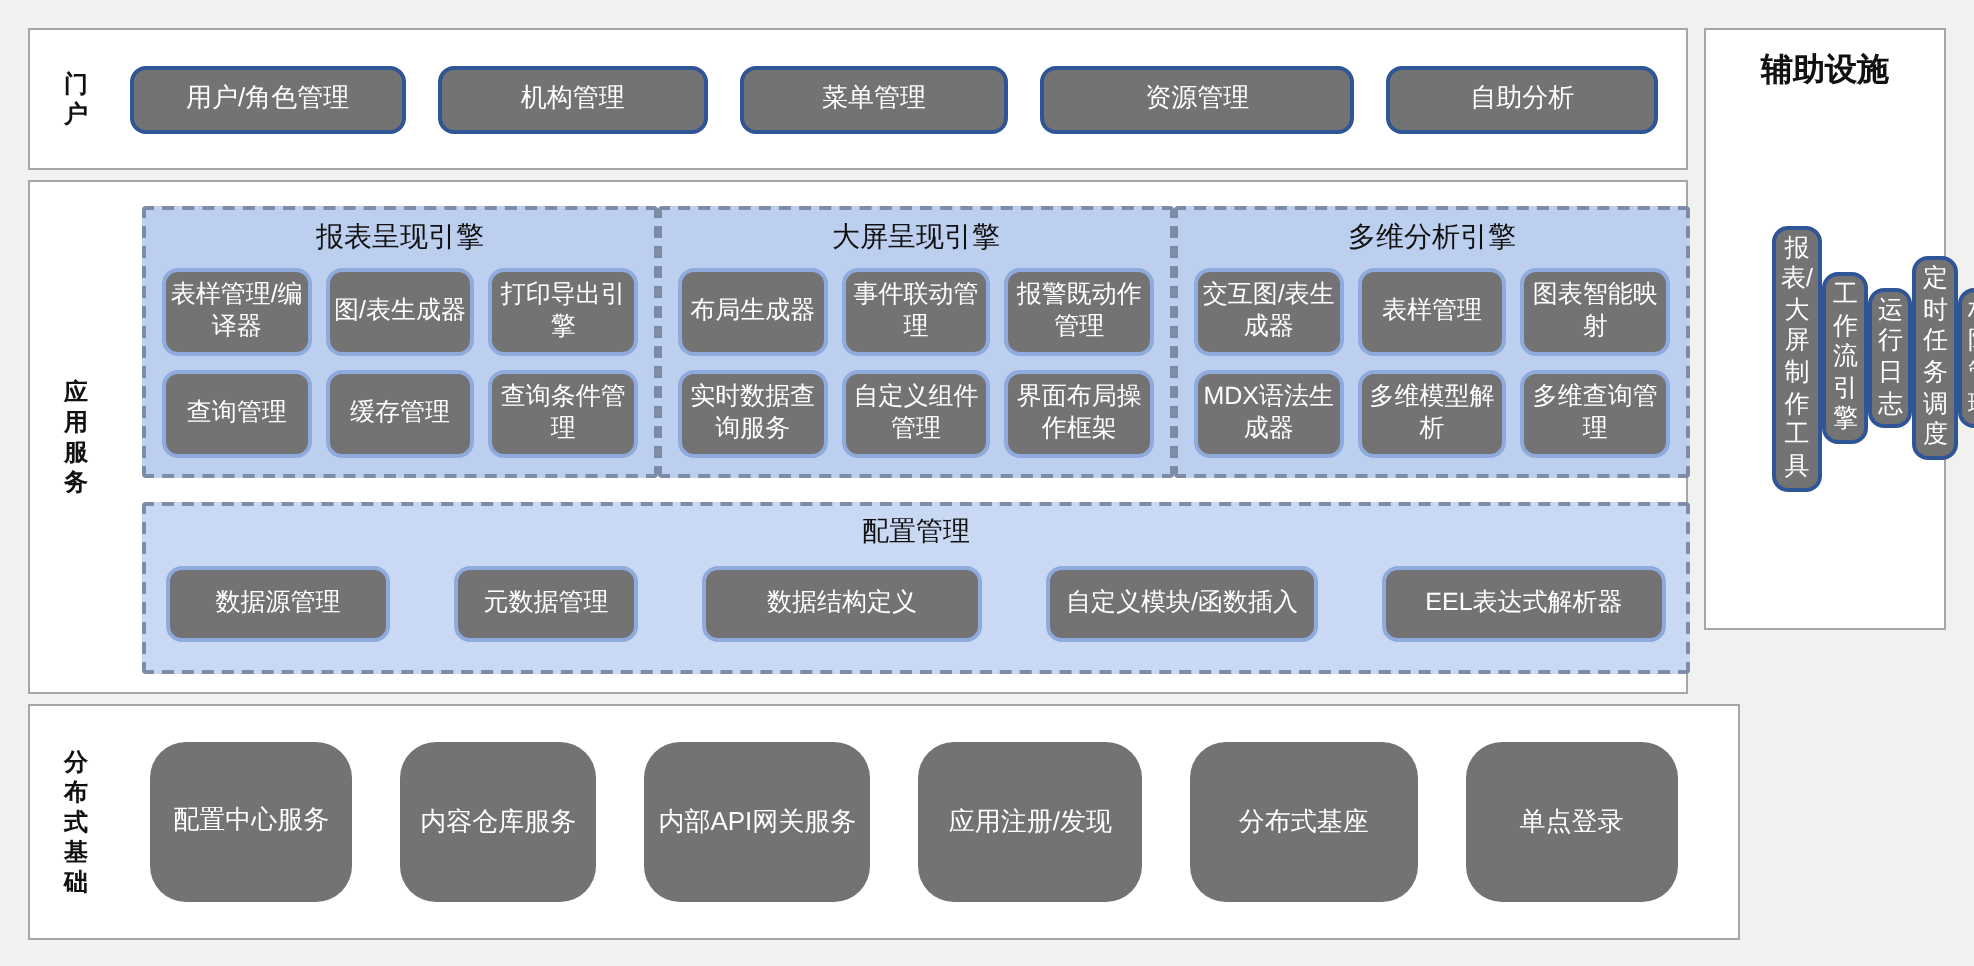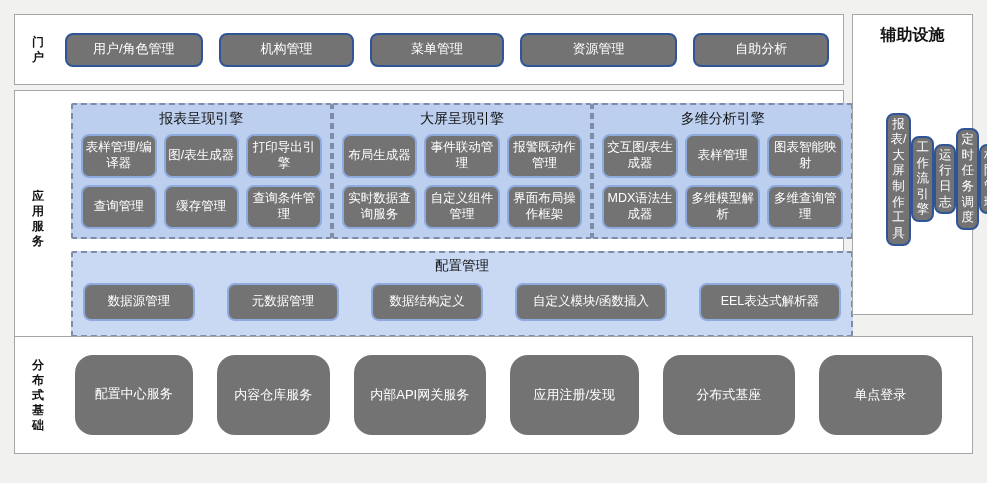--- a/index.html
+++ b/index.html
@@ -11,21 +11,21 @@
     overflow:hidden;
   }
   .section {
     position:absolute;
     background:#ffffff;
     border:1px solid #a6a6a6;
   }
   
   .sec-portal { left:14px; top:14px;  width:830px; height:71px;  display:flex; align-items:center; }
   .sec-app    { left:14px; top:90px;  width:830px; height:257px; display:flex; }
-  .sec-dist   { left:14px; top:336px; width:959px; height:118px; display:flex; align-items:center; }
+  .sec-dist   { left:14px; top:352px; width:856px; height:118px; display:flex; align-items:center; }
   .sec-aux    { left:852px; top:14px; width:121px; height:301px; display:flex; flex-direction:column; align-items:center; }
 
   
   .vlabel {
     width:46px;
     flex:0 0 46px;
     display:flex; align-items:center; justify-content:center;
     font-weight:bold; font-size:12px; color:#111; line-height:1.25;
   }
   .vlabel span {
@@ -88,23 +88,23 @@
     height:88px;
     background:#c9d8f3;
     border:2px dashed #7e8ca8;
     border-radius:2px;
     display:flex; flex-direction:column;
   }
   .config-title { text-align:center; font-size:13.5px; color:#111; padding:4px 0 2px; }
   .config-btns { flex:1; display:flex; align-items:center; justify-content:center; gap:32px; padding:0 10px 8px; }
   .config-btns .btn { height:38px; border:2px solid #8faadc; font-size:12.5px; }
   .config-btns .btn:nth-child(1){ width:112px; }
-  .config-btns .btn:nth-child(2){ width:112px; }
-  .config-btns .btn:nth-child(3){ width:112px; }
-  .config-btns .btn:nth-child(4){ width:152px; }
+  .config-btns .btn:nth-child(2){ width:92px; }
+  .config-btns .btn:nth-child(3){ width:140px; }
+  .config-btns .btn:nth-child(4){ width:136px; }
   .config-btns .btn:nth-child(5){ width:142px; }
 
   
   .dist-btns { flex:1; display:flex; align-items:center; gap:24px; padding:0 30px 0 14px; }
   .dist-btns .btn { height:80px; border-radius:18px; flex-grow:1; }
   .dist-btns .btn:nth-child(1){ flex-basis:116px;font-family:Liberation Mono, monospace; }
   .dist-btns .btn:nth-child(2){ flex-basis:112px; }
   .dist-btns .btn:nth-child(3){ flex-basis:130px; }
   .dist-btns .btn:nth-child(4){ flex-basis:128px; }
   .dist-btns .btn:nth-child(5){ flex-basis:130px; }

